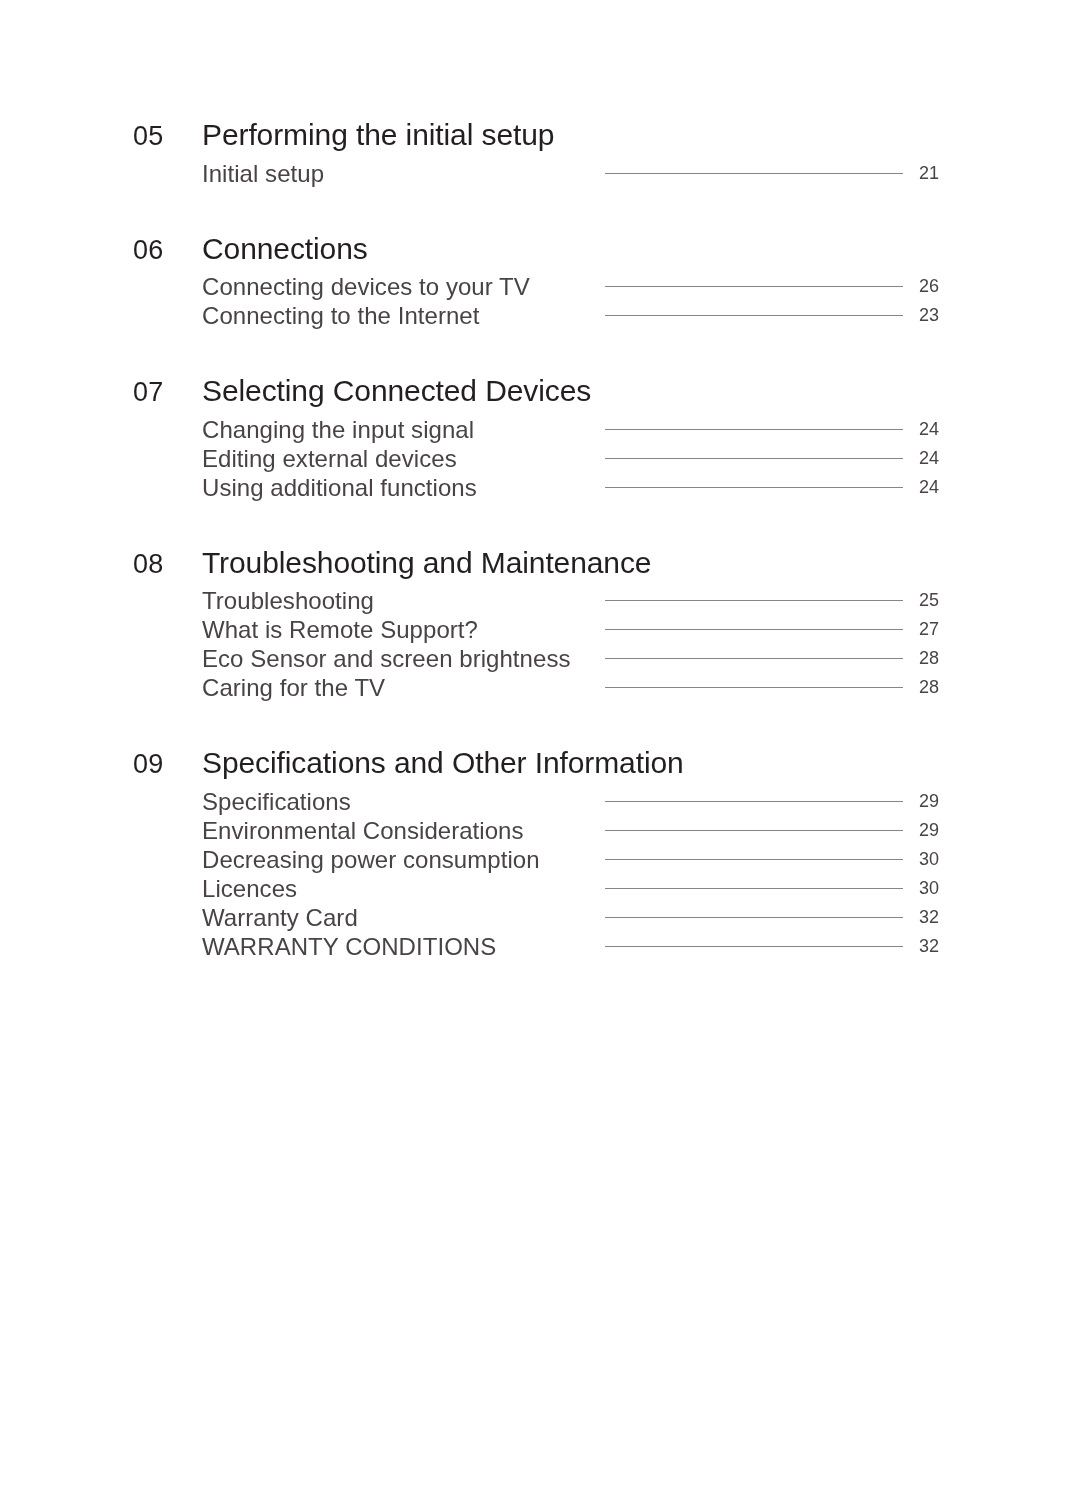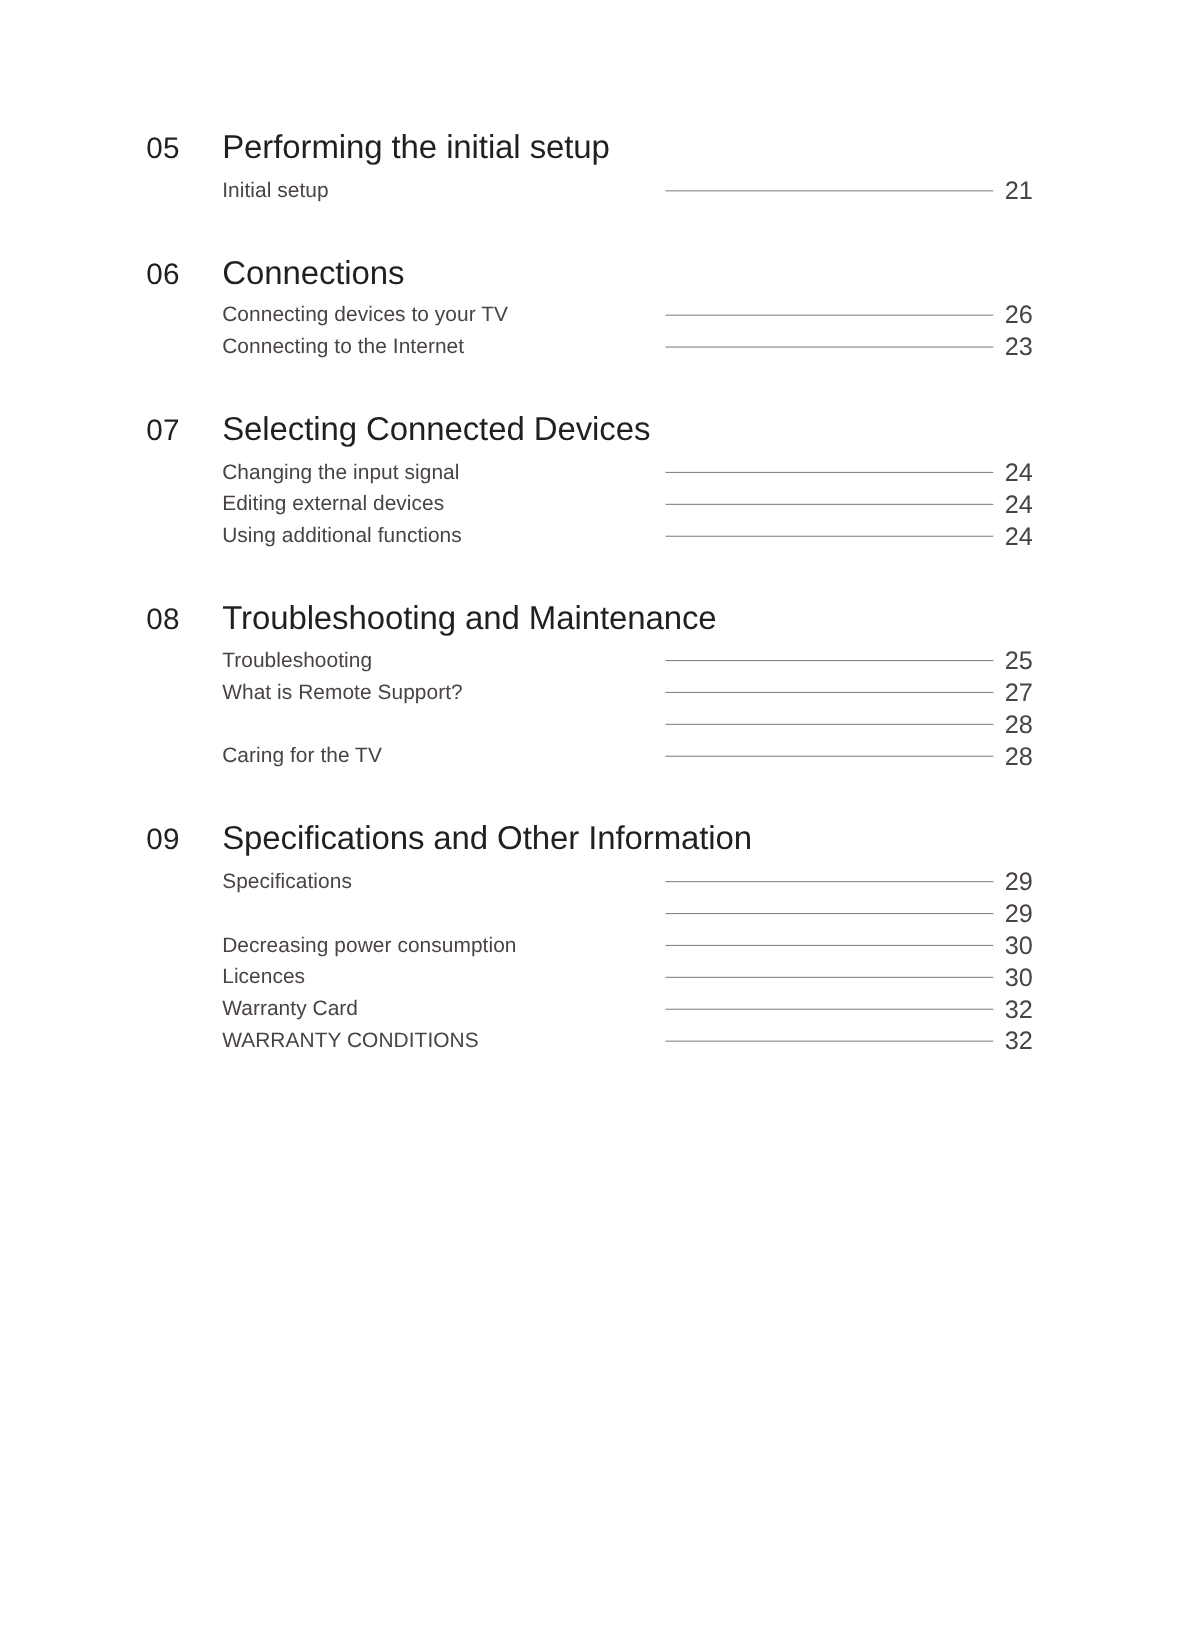--- a/index.html
+++ b/index.html
@@ -72,21 +72,21 @@
   .entry {
     position: relative;
     height: 29px;
     line-height: 29px;
   }
 
   .entry-label {
     position: absolute;
     left: 0;
     top: 0;
-    font-size: 19px;
+    font-size: 24px;
     font-weight: 400;
     color: #4a4346;
     white-space: nowrap;
     letter-spacing: 0.05px;
   }
 
   .entry-leader {
     position: absolute;
     left: 403px;
     right: 36px;
@@ -94,21 +94,21 @@
     height: 1px;
     background: #8c8288;
   }
 
   .entry-page {
     position: absolute;
     right: 0;
     top: 0;
     width: 32px;
     text-align: right;
-    font-size: 23px;
+    font-size: 18px;
     font-weight: 400;
     color: #4a4346;
     letter-spacing: 0.05px;
   }
 
   
   .footer {
     position: absolute;
     left: 133px;
     top: 1362px;
@@ -188,20 +188,21 @@
             <span class="entry-label">Troubleshooting</span>
             <span class="entry-leader"></span>
             <span class="entry-page">25</span>
           </div>
           <div class="entry">
             <span class="entry-label">What is Remote Support?</span>
             <span class="entry-leader"></span>
             <span class="entry-page">27</span>
           </div>
           <div class="entry">
+            <span class="entry-label">Eco Sensor and screen brightness</span>
             <span class="entry-leader"></span>
             <span class="entry-page">28</span>
           </div>
           <div class="entry">
             <span class="entry-label">Caring for the TV</span>
             <span class="entry-leader"></span>
             <span class="entry-page">28</span>
           </div>
         </div>
       </div>
@@ -210,20 +211,21 @@
           <div class="section-number">09</div>
           <div class="section-title">Specifications and Other Information</div>
         </div>
         <div class="entries">
           <div class="entry">
             <span class="entry-label">Specifications</span>
             <span class="entry-leader"></span>
             <span class="entry-page">29</span>
           </div>
           <div class="entry">
+            <span class="entry-label">Environmental Considerations</span>
             <span class="entry-leader"></span>
             <span class="entry-page">29</span>
           </div>
           <div class="entry">
             <span class="entry-label">Decreasing power consumption</span>
             <span class="entry-leader"></span>
             <span class="entry-page">30</span>
           </div>
           <div class="entry">
             <span class="entry-label">Licences</span>

